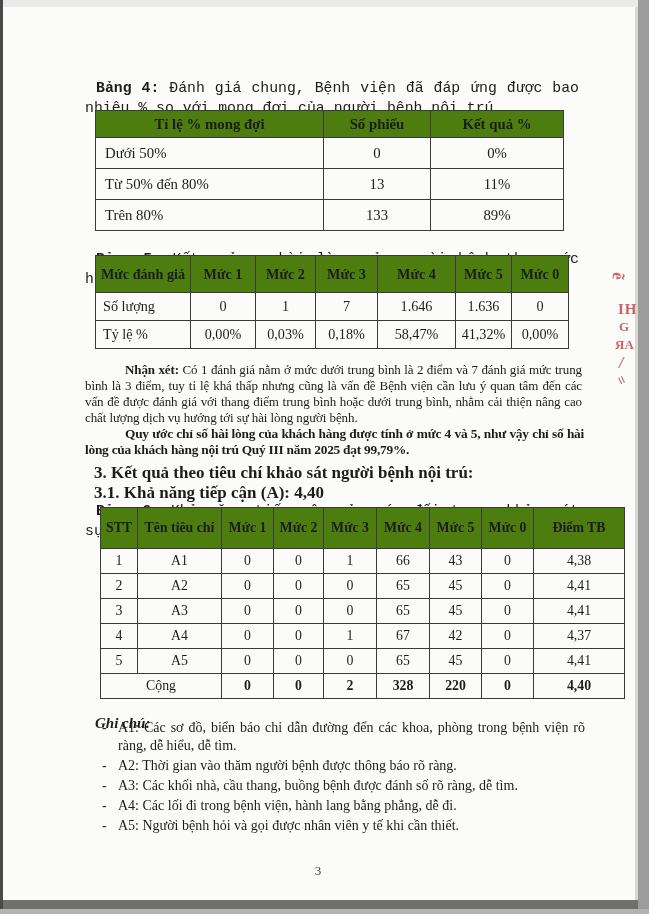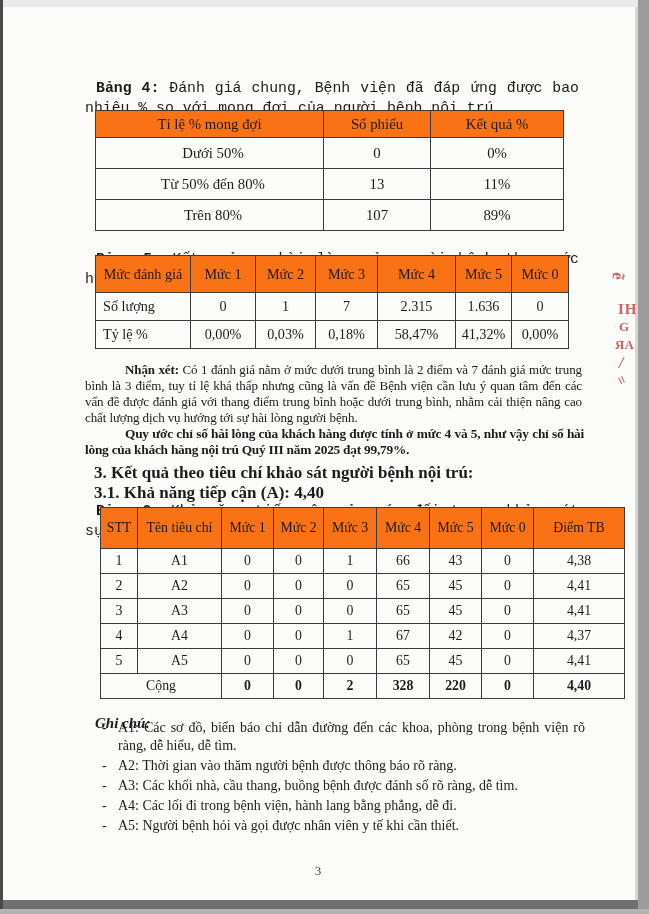--- a/index.html
+++ b/index.html
@@ -16,26 +16,26 @@
   .edge-bottom{position:absolute;left:3px;top:900px;width:635px;height:9px;background:#6f6f6f;}
   .edge-bottom2{position:absolute;left:0;top:909px;width:649px;height:5px;background:#b3b3b0;}
 
   .blk{position:absolute;}
   .caption{left:85px;width:494px;font-size:14.8px;line-height:20.5px;text-align:justify;text-indent:11px;font-family:Liberation Mono, monospace;}
   .caption b{font-weight:bold;}
   .heading{left:85px;width:500px;font-weight:bold;font-size:17px;text-indent:9px;}
 
   table{border-collapse:collapse;table-layout:fixed;}
   th,td{border:1px solid #3a3a3c;text-align:center;vertical-align:middle;padding:0 2px;overflow:hidden;}
-  thead th{background:#f97316;font-weight:normal;}
+  thead th{background:#4d7c0f;font-weight:bold;}
 
   #table4{left:95px;top:110px;width:468px;font-size:14.8px;}
   #table4 thead tr{height:27px;}
   #table4 tbody tr{height:31px;}
-  #table4 tbody td:first-child{text-align:center;padding-left:9px;}
+  #table4 tbody td:first-child{text-align:left;padding-left:9px;}
 
   #table5{left:95px;top:255px;width:473px;font-size:14.2px;}
   #table5 thead tr{height:37px;}
   #table5 tbody tr{height:28px;}
   #table5 tbody td:first-child{text-align:left;padding-left:7px;}
 
   #nhan-xet{left:85px;top:349px;width:497px;font-size:13px;line-height:15.9px;
     letter-spacing:-0.1px;text-align:justify;text-indent:40px;}
   #quy-uoc{left:85px;top:413px;width:499px;font-size:13.4px;line-height:16px;
     letter-spacing:-0.25px;font-weight:bold;text-align:justify;text-indent:40px;}
@@ -101,21 +101,21 @@
           <td>0</td>
           <td>0%</td>
         </tr>
         <tr>
           <td>Từ 50% đến 80%</td>
           <td>13</td>
           <td>11%</td>
         </tr>
         <tr>
           <td>Trên 80%</td>
-          <td>107</td>
+          <td>133</td>
           <td>89%</td>
         </tr>
       </tbody>
   </table>
 
   <p class="blk caption" id="t5-title"><b>Bảng 5:</b><span> Kết quả sự hài lòng của người bệnh theo mức hài lòng NB nội trú</span></p>
 
   <table class="blk" id="table5">
     <colgroup>
         <col style="width:95px">
@@ -136,21 +136,21 @@
           <th>Mức 5</th>
           <th>Mức 0</th>
         </tr>
       </thead>
     <tbody>
         <tr>
           <td>Số lượng</td>
           <td>0</td>
           <td>1</td>
           <td>7</td>
-          <td>2.315</td>
+          <td>1.646</td>
           <td>1.636</td>
           <td>0</td>
         </tr>
         <tr>
           <td>Tỷ lệ %</td>
           <td>0,00%</td>
           <td>0,03%</td>
           <td>0,18%</td>
           <td>58,47%</td>
           <td>41,32%</td>

